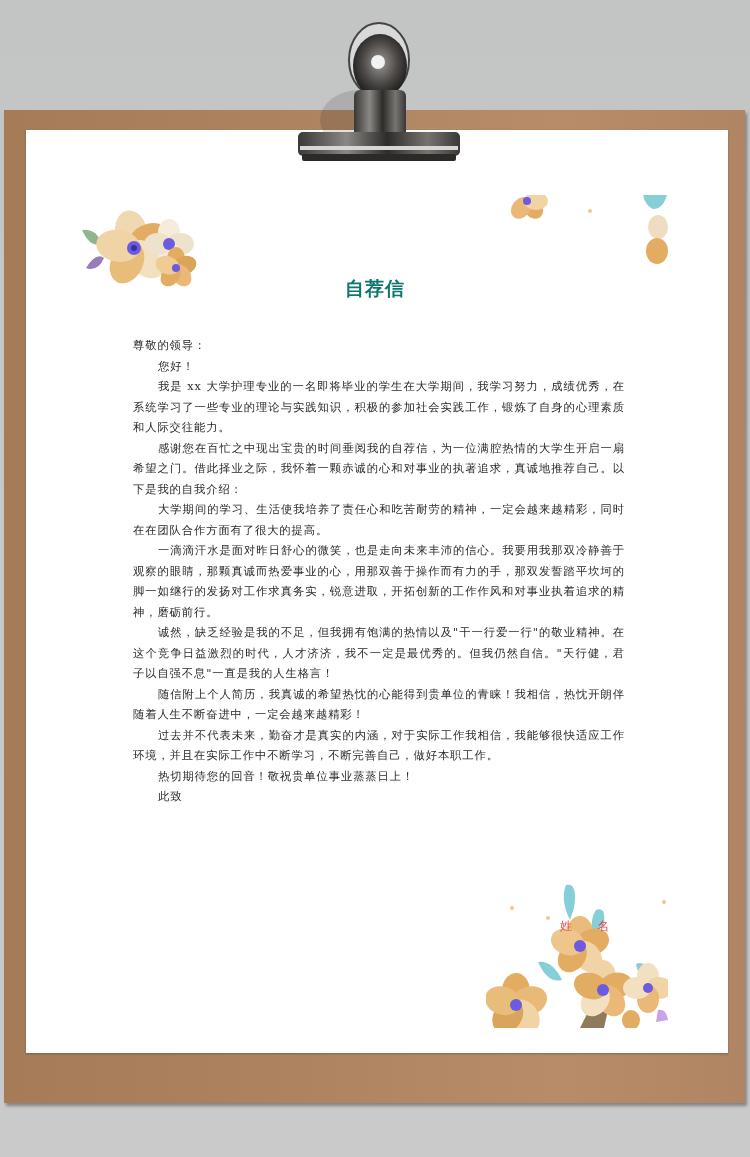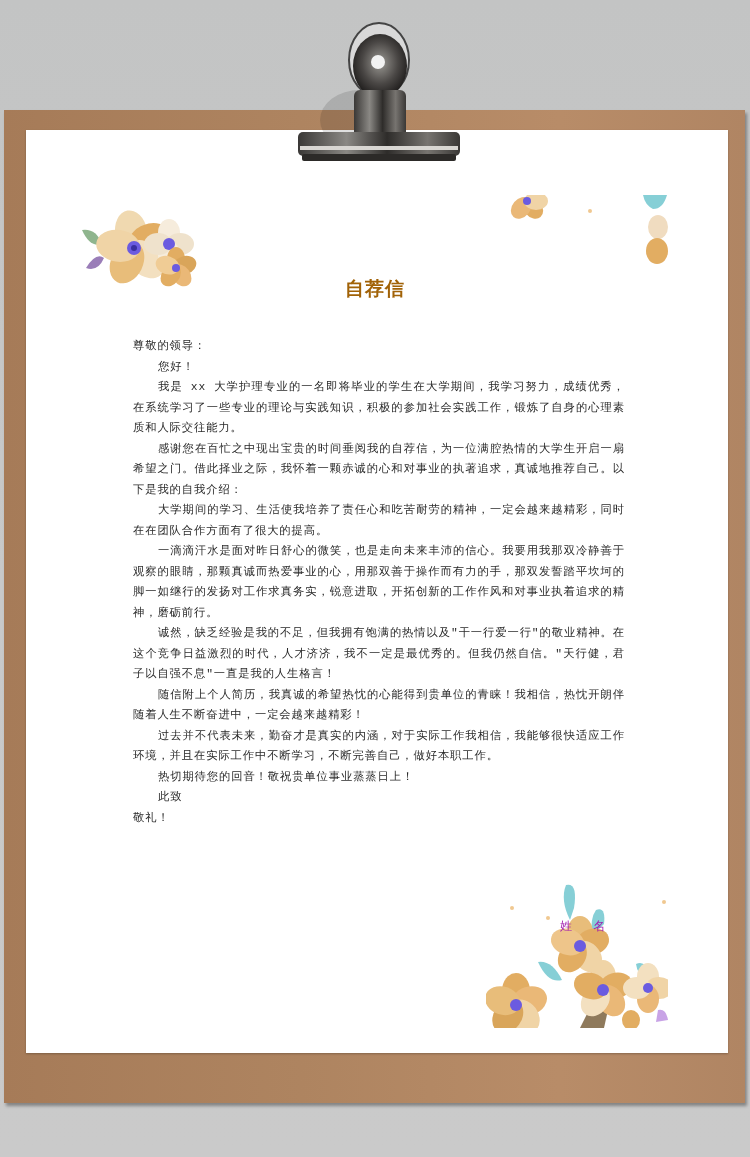--- a/index.html
+++ b/index.html
@@ -15,31 +15,31 @@
   }
   .paper {
     position:absolute; left:26px; top:130px; width:702px; height:923px;
     background:#ffffff;
     box-shadow: 0 1px 2px rgba(0,0,0,0.25);
   }
   .clip { position:absolute; left:0; top:0; width:750px; height:180px; pointer-events:none; }
   .title {
     position:absolute; left:0; width:750px; top:276px; text-align:center;
     font-family:"DejaVu Sans","Liberation Sans",sans-serif;
-    font-size:19px; font-weight:bold; color:#a16207; letter-spacing:1px;
+    font-size:19px; font-weight:bold; color:#0f766e; letter-spacing:1px;
   }
   .body-text {
     position:absolute; left:133px; top:336px; width:492px;
     font-size:11.3px; line-height:20.5px; color:#2a2a2a; letter-spacing:0.9px;
   }
   .body-text p { margin:0; text-align:justify; text-align-last:left; }
-  .body-text p.indent { text-indent:25px;font-family:Liberation Mono, monospace; }
+  .body-text p.indent { text-indent:25px; }
   .sign {
-    position:absolute; left:560px; top:918px; font-size:12px; color:#a21caf;
-    font-family:Liberation Sans, sans-serif; word-spacing:18px;
+    position:absolute; left:560px; top:918px; font-size:12px; color:#ef4444;
+    font-family:Liberation Mono, monospace; word-spacing:18px;
   }
   .deco { position:absolute; pointer-events:none; }
 </style>
 </head>
 <body>
 
 <div class="board"></div>
 <div class="paper"></div>
 
 <svg class="clip" viewBox="0 0 750 180">
@@ -160,16 +160,15 @@
   <p class="indent">您好！</p>
   <p class="indent">我是 xx 大学护理专业的一名即将毕业的学生在大学期间，我学习努力，成绩优秀，在系统学习了一些专业的理论与实践知识，积极的参加社会实践工作，锻炼了自身的心理素质和人际交往能力。</p>
   <p class="indent">感谢您在百忙之中现出宝贵的时间垂阅我的自荐信，为一位满腔热情的大学生开启一扇希望之门。借此择业之际，我怀着一颗赤诚的心和对事业的执著追求，真诚地推荐自己。以下是我的自我介绍：</p>
   <p class="indent">大学期间的学习、生活使我培养了责任心和吃苦耐劳的精神，一定会越来越精彩，同时在在团队合作方面有了很大的提高。</p>
   <p class="indent">一滴滴汗水是面对昨日舒心的微笑，也是走向未来丰沛的信心。我要用我那双冷静善于观察的眼睛，那颗真诚而热爱事业的心，用那双善于操作而有力的手，那双发誓踏平坎坷的脚一如继行的发扬对工作求真务实，锐意进取，开拓创新的工作作风和对事业执着追求的精神，磨砺前行。</p>
   <p class="indent">诚然，缺乏经验是我的不足，但我拥有饱满的热情以及"干一行爱一行"的敬业精神。在这个竞争日益激烈的时代，人才济济，我不一定是最优秀的。但我仍然自信。"天行健，君子以自强不息"一直是我的人生格言！</p>
   <p class="indent">随信附上个人简历，我真诚的希望热忱的心能得到贵单位的青睐！我相信，热忱开朗伴随着人生不断奋进中，一定会越来越精彩！</p>
   <p class="indent">过去并不代表未来，勤奋才是真实的内涵，对于实际工作我相信，我能够很快适应工作环境，并且在实际工作中不断学习，不断完善自己，做好本职工作。</p>
   <p class="indent">热切期待您的回音！敬祝贵单位事业蒸蒸日上！</p>
   <p class="indent">此致</p>
-  <p>敬礼！</p>
 </div>
 
 <div class="sign">姓 名</div>
 
 </body></html>

